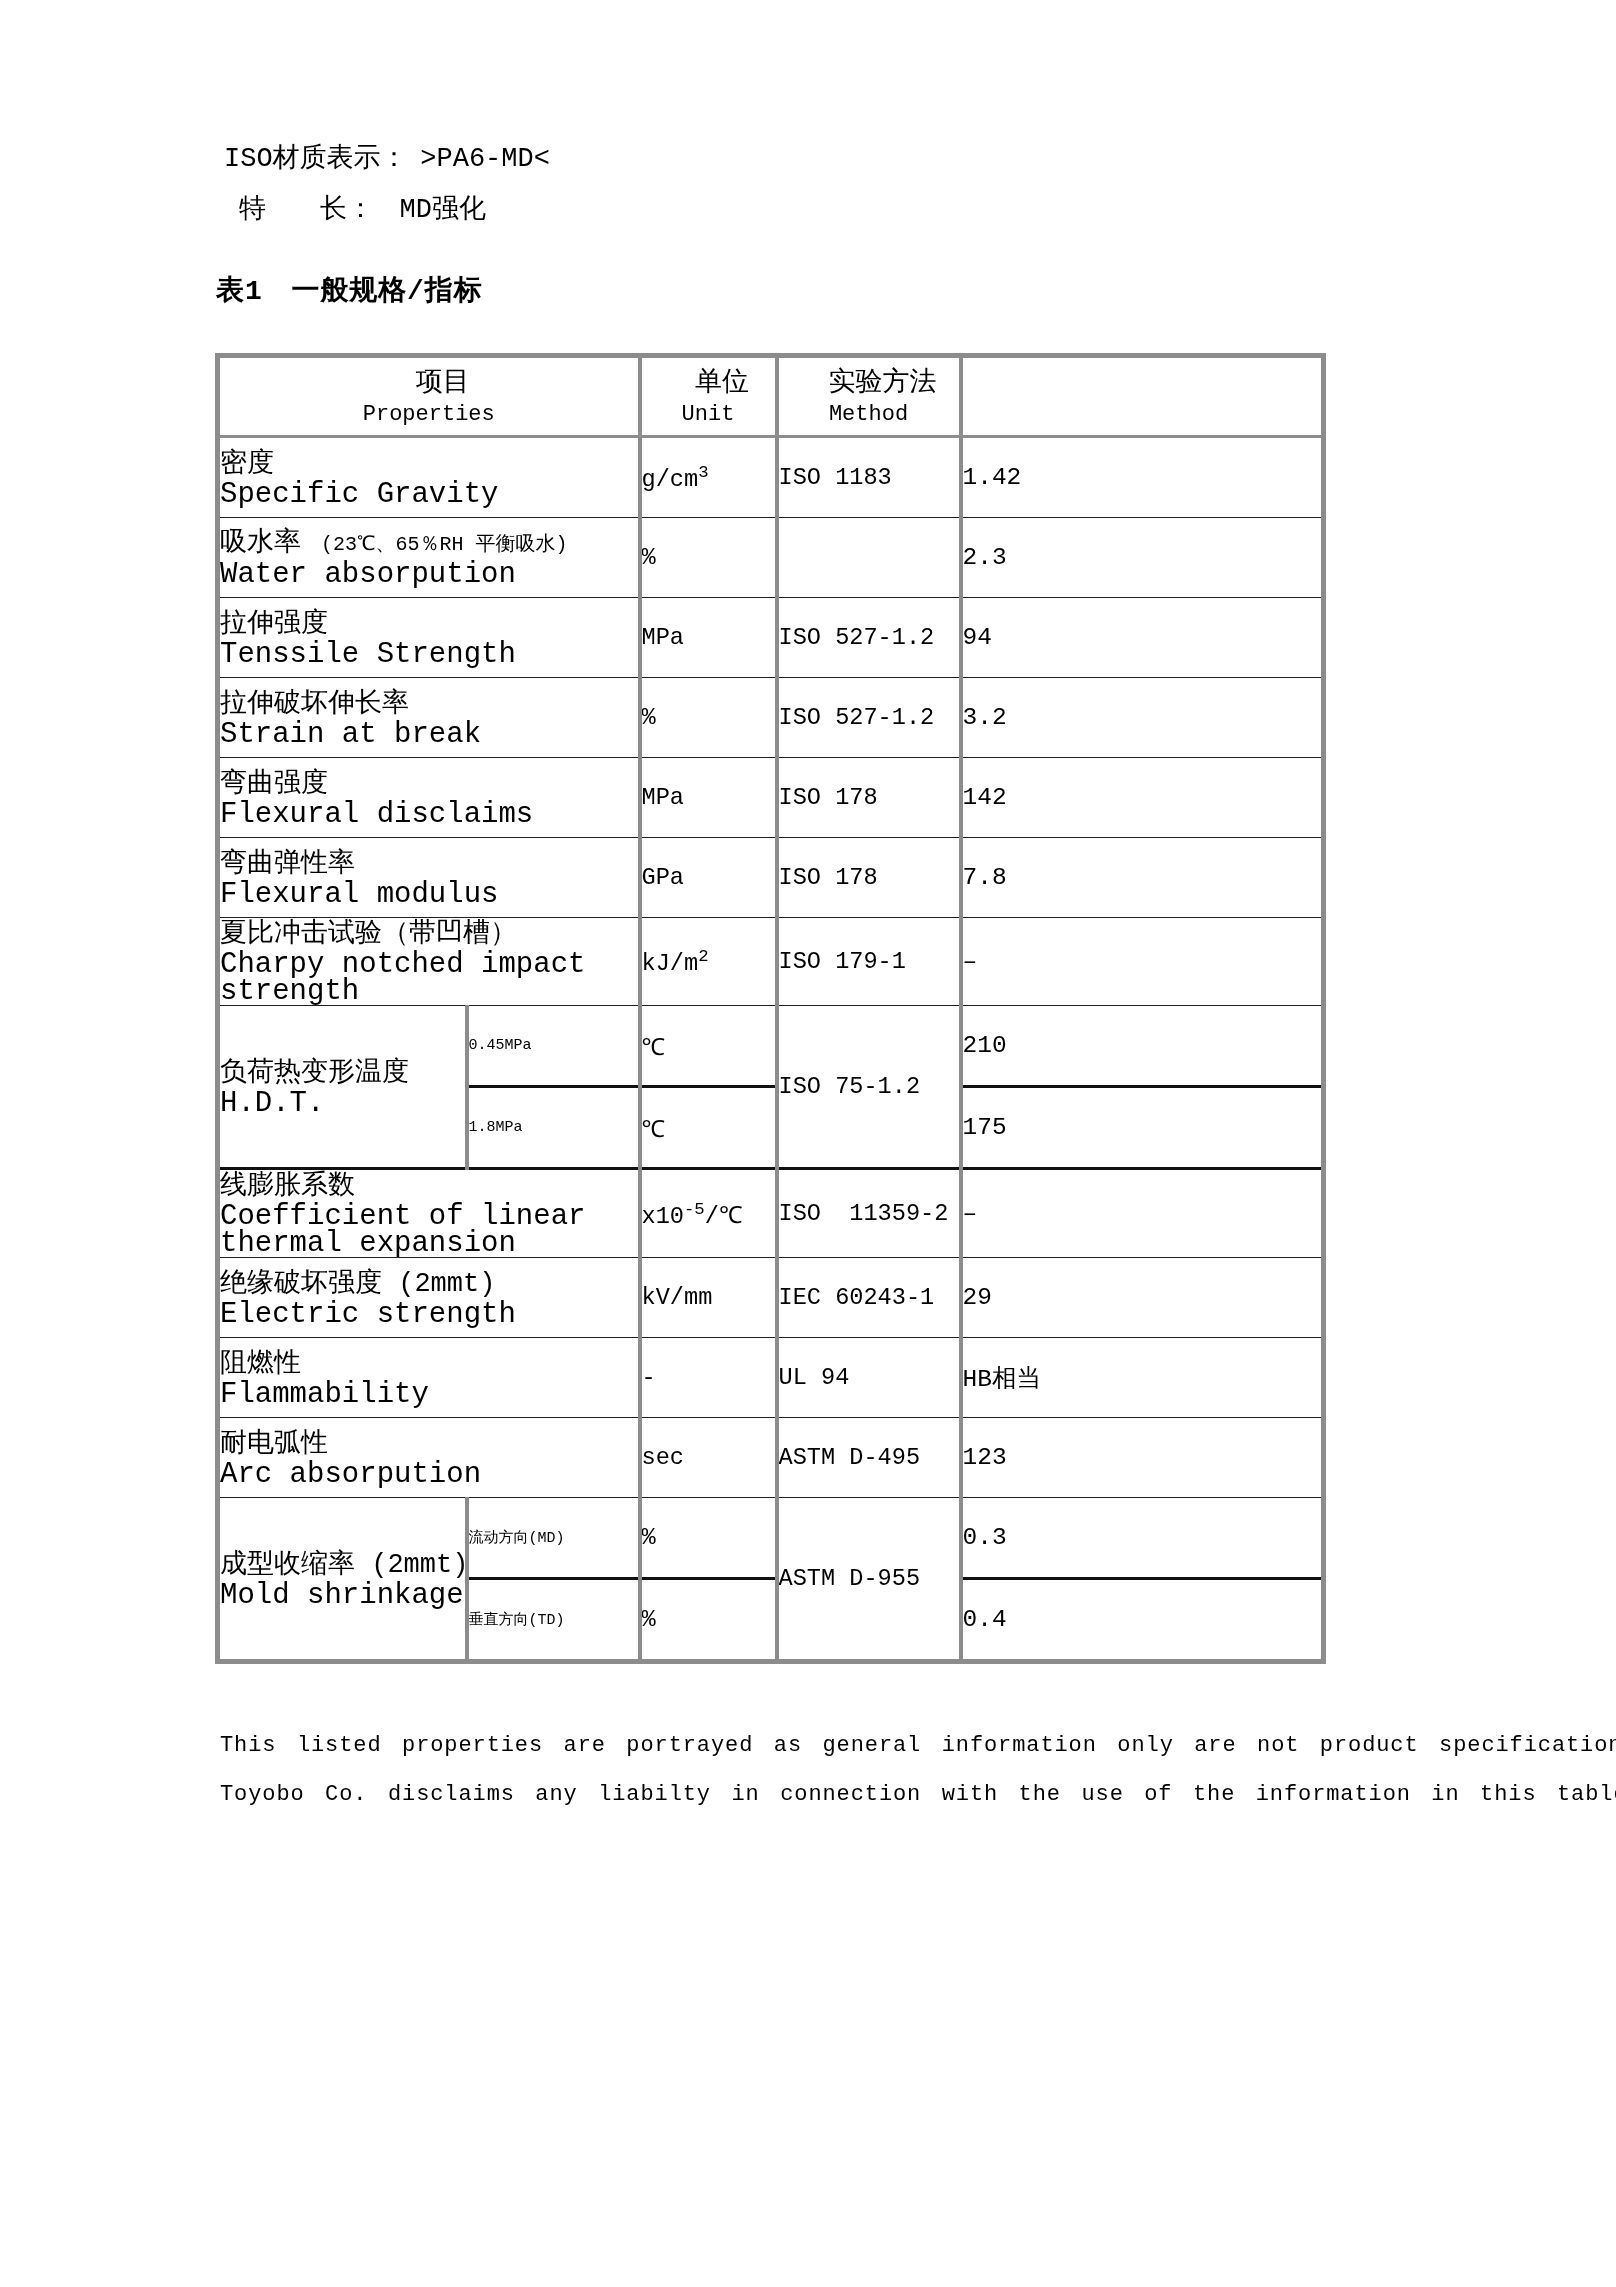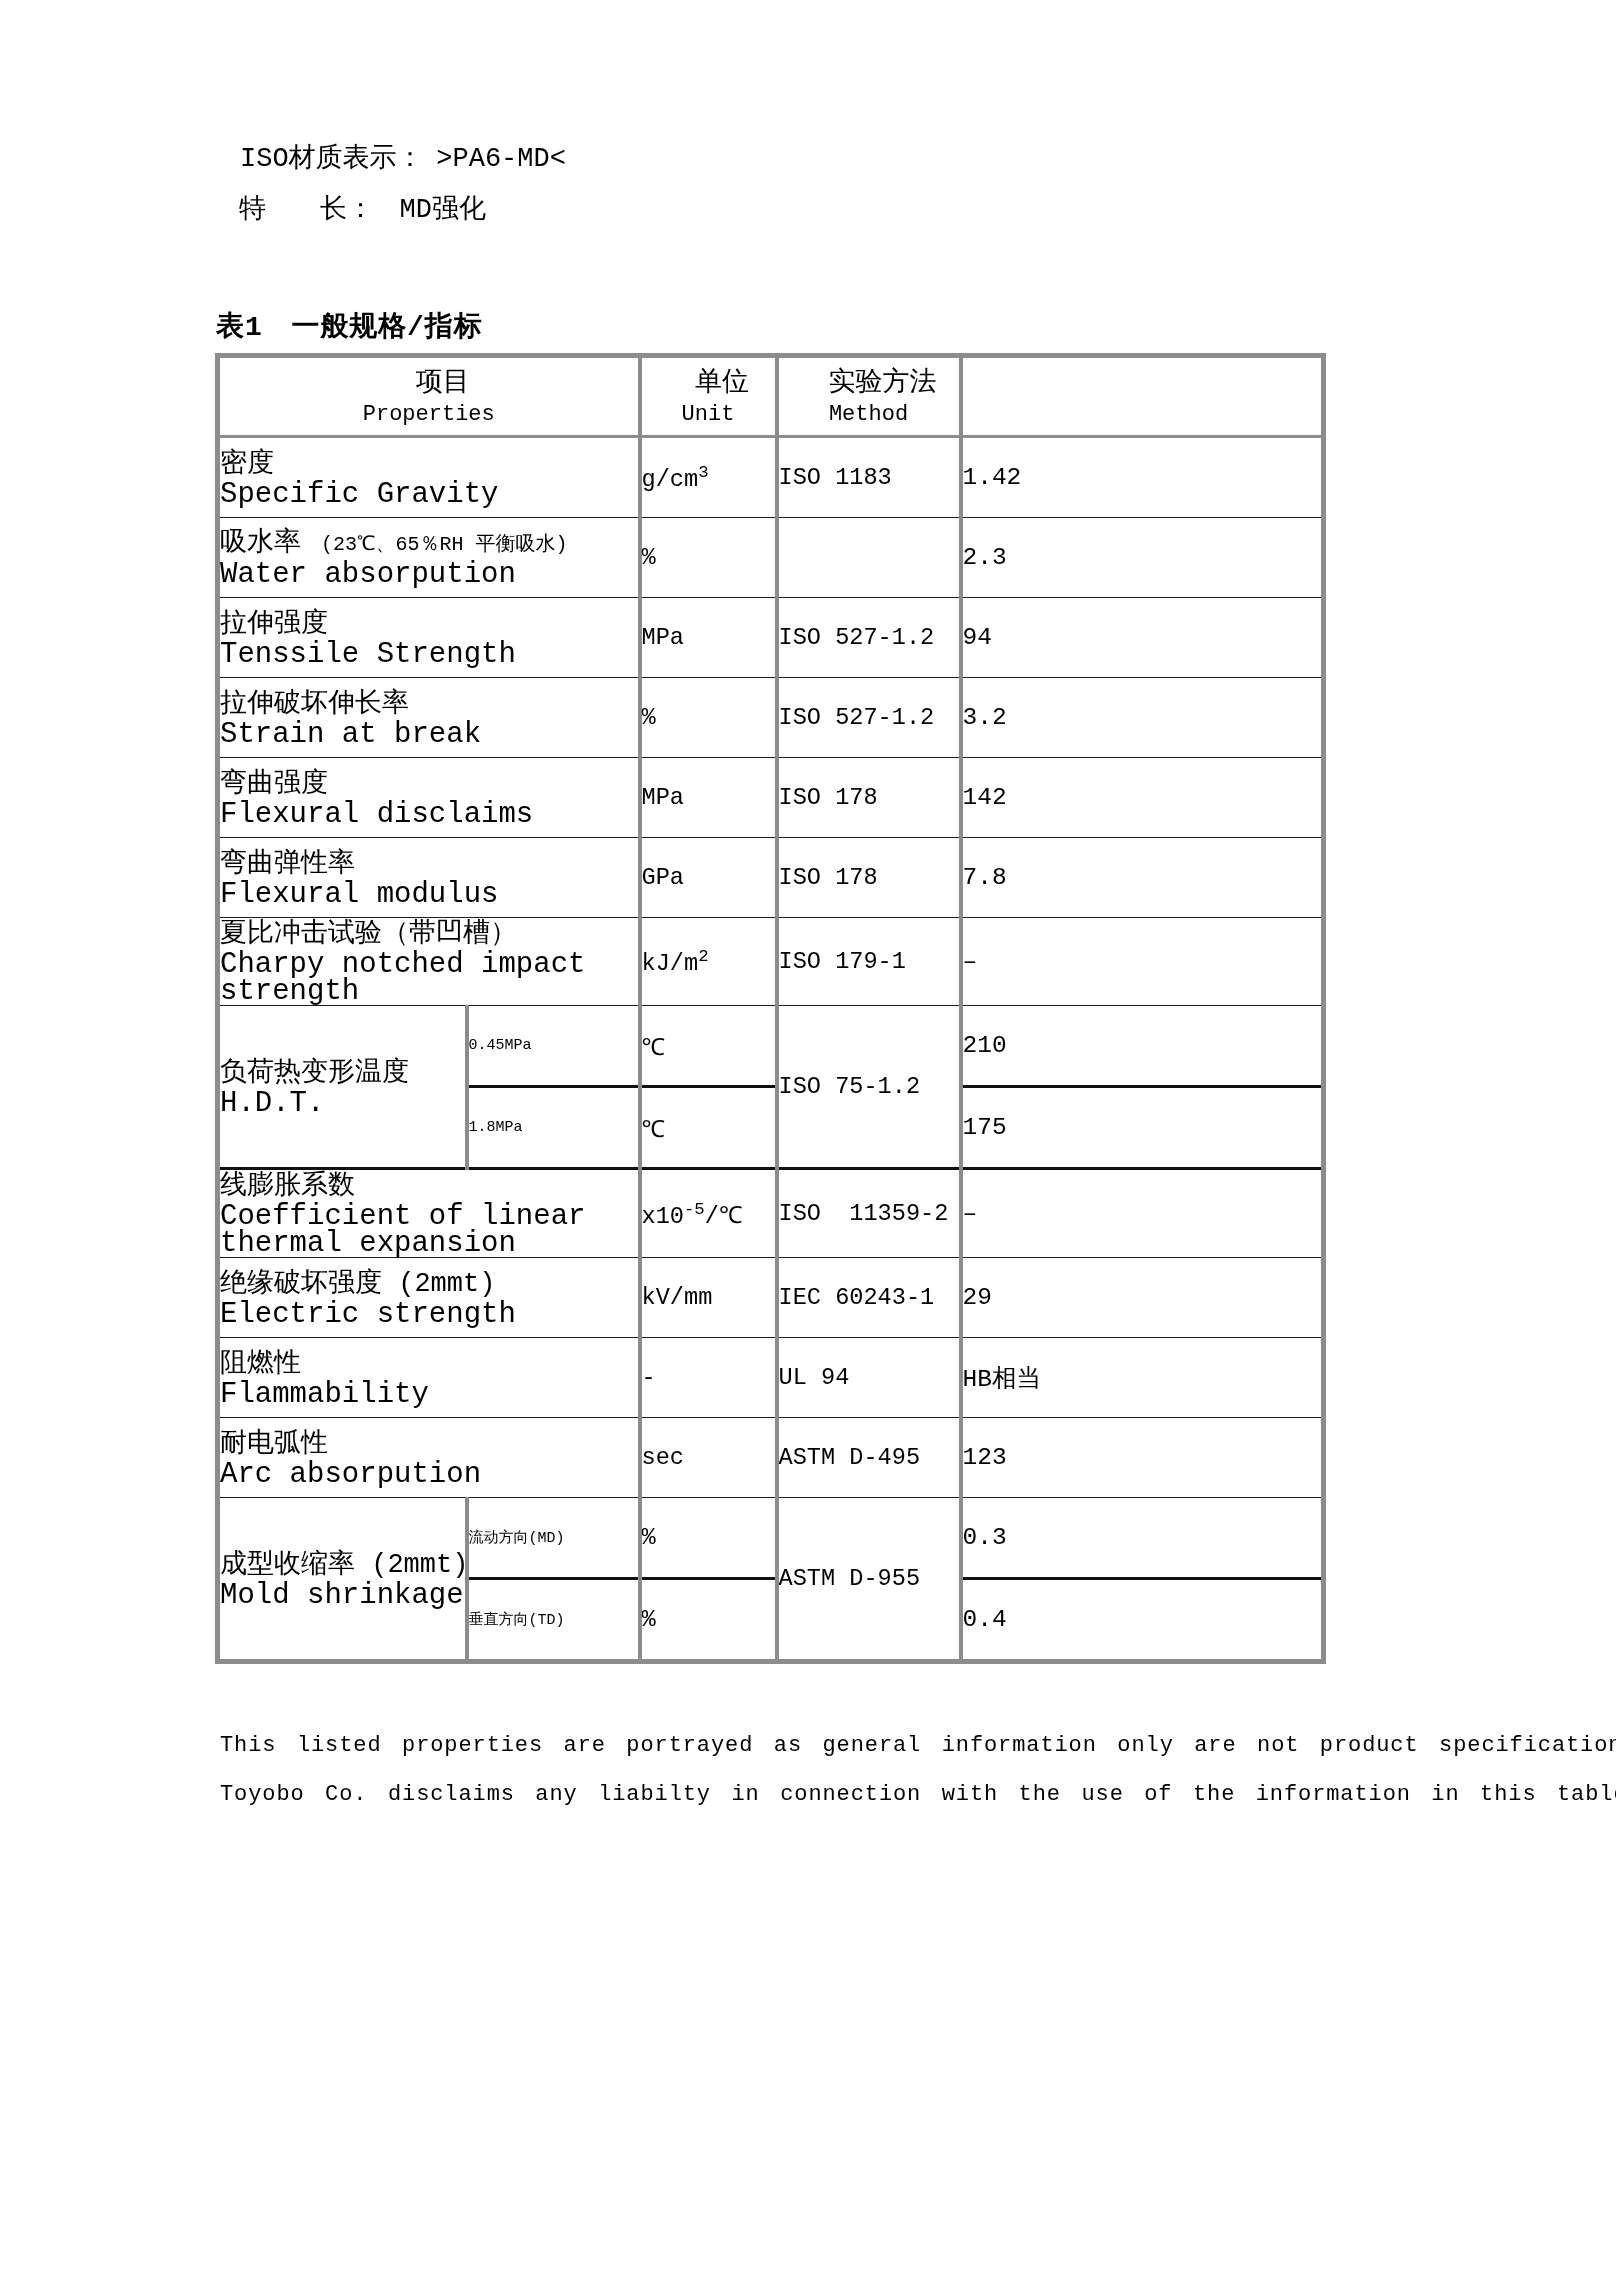--- a/index.html
+++ b/index.html
@@ -10,21 +10,21 @@
   .page {
     position: relative;
     width: 1616px;
     height: 2287px;
     background: #ffffff;
     color: #000000;
     font-family: "Liberation Mono", "DejaVu Sans Mono", monospace;
   }
   .material-line {
     position: absolute;
-    left: 240px;
+    left: 224px;
     top: 142px;
     font-size: 27px;
     line-height: 35px;
     white-space: nowrap;
   }
   .feature-line {
     position: absolute;
     left: 239px;
     top: 193px;
     font-size: 27px;
@@ -34,21 +34,20 @@
   .material-line .val { margin-left: 12.7px; }
   .feature-line .val { margin-left: 25.5px; }
   .table-title {
     position: absolute;
     left: 216px;
     top: 271px;
     font-size: 28px;
     font-weight: bold;
     letter-spacing: 0.9px;
     white-space: nowrap;
-    margin-top: 36px;
   }
   table.spec {
     position: absolute;
     left: 215px;
     top: 353px;
     width: 1106px;
     border-collapse: collapse;
     table-layout: fixed;
     border: 5.5px solid #8c8c8c;
   }

